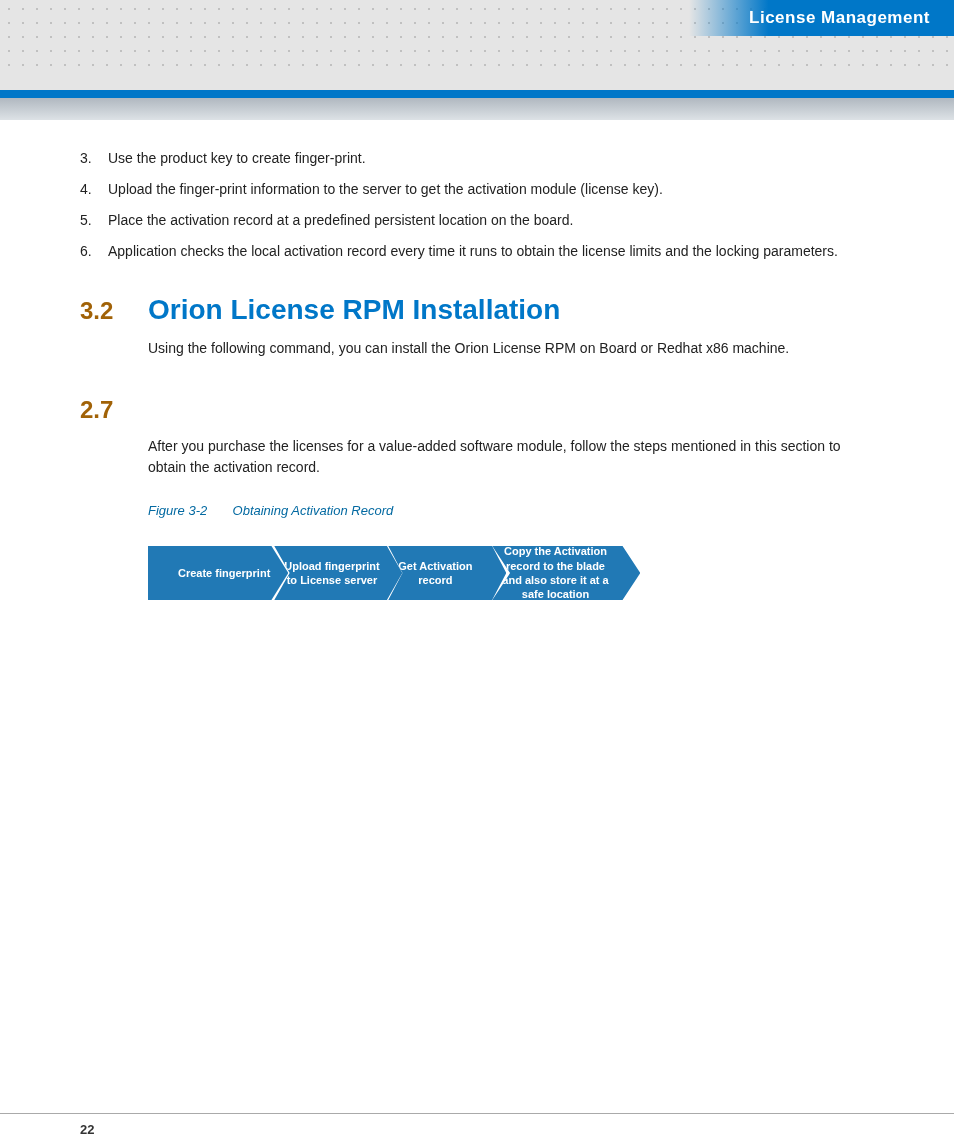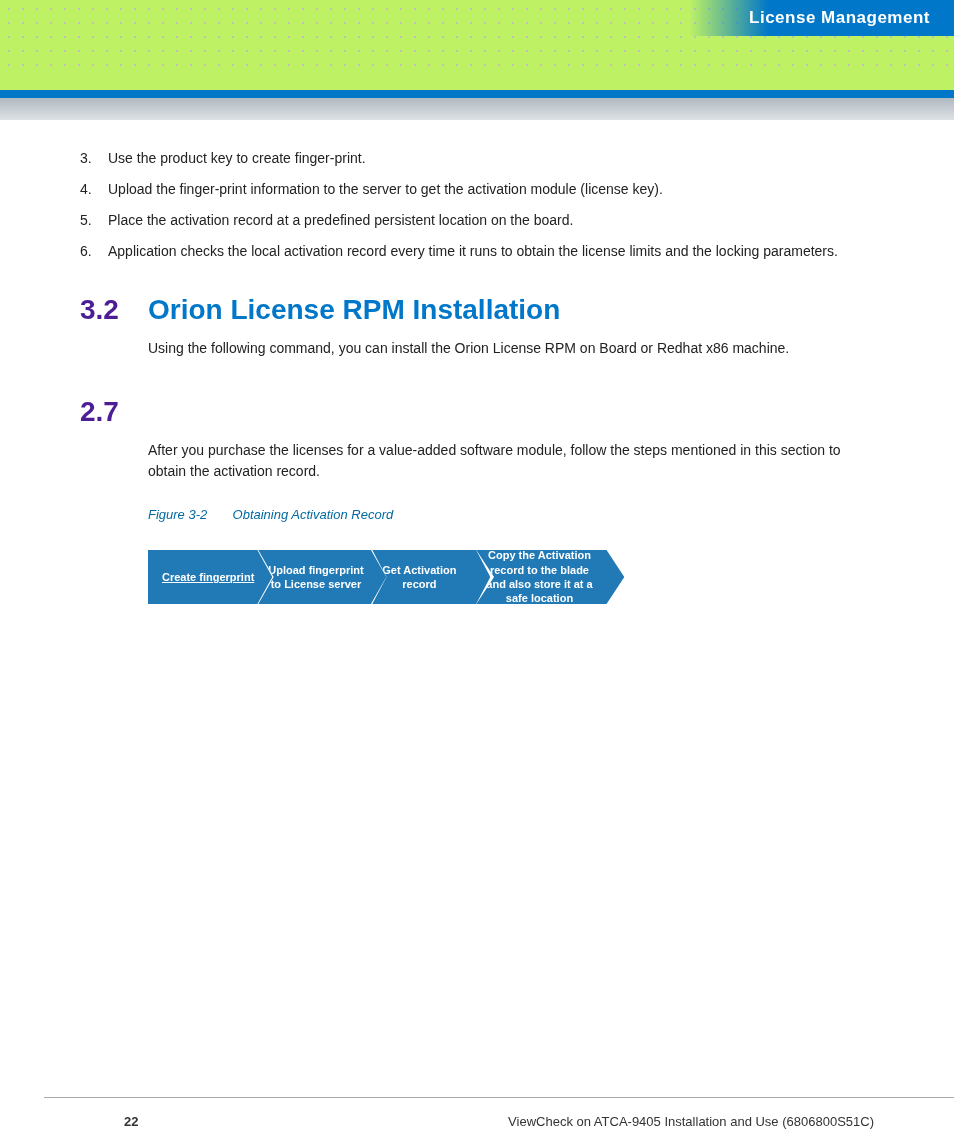--- a/index.html
+++ b/index.html
@@ -11,21 +11,21 @@
       font-family: 'Arial', 'Helvetica', sans-serif;
       font-size: 14px;
       color: #222;
       position: relative;
     }
 
     
     .header {
       position: relative;
       height: 90px;
-      background: #bef264;
+      background: #e5e5e5;
       overflow: hidden;
     }
 
     .dot-pattern {
       position: absolute;
       top: 0; left: 0; right: 0;
       height: 72px;
       background-image: radial-gradient(circle, #c0c0c0 1px, transparent 1px);
       background-size: 14px 14px;
       background-position: 2px 2px;
@@ -85,22 +85,22 @@
 
     
     .section-heading {
       display: flex;
       align-items: baseline;
       margin-bottom: 12px;
       margin-top: 10px;
     }
 
     .section-number {
-      color: #4c1d95;
-      font-size: 28px;
+      color: #a16207;
+      font-size: 24px;
       font-weight: bold;
       min-width: 68px;
     }
 
     .section-title {
       color: #0077c8;
       font-size: 28px;
       font-weight: bold;
     }
 
@@ -146,46 +146,44 @@
       color: #ffffff;
       font-size: 11px;
       font-weight: bold;
       text-align: center;
       padding: 6px 18px 6px 10px;
       clip-path: polygon(0% 0%, 88% 0%, 100% 50%, 88% 100%, 0% 100%, 12% 50%);
     }
 
     .arrow-step:first-child {
       clip-path: polygon(0% 0%, 88% 0%, 100% 50%, 88% 100%, 0% 100%);
-      padding-left: 14px;
-      text-decoration: underline;
+      padding-left: 30px;
     }
 
     .arrow-step-text {
       line-height: 1.3;
     }
 
     .arrow-step.step1 { min-width: 118px; }
     .arrow-step.step2 { min-width: 128px; margin-left: -14px; }
     .arrow-step.step3 { min-width: 118px; margin-left: -14px; }
     .arrow-step.step4 { min-width: 148px; margin-left: -14px; }
 
     
     .footer {
       position: absolute;
       bottom: 0;
       left: 0; right: 0;
       border-top: 1px solid #aaa;
-      padding: 16px 80px;
+      padding: 8px 80px;
       display: flex;
       justify-content: space-between;
       align-items: center;
       font-size: 13px;
       color: #333;
-      margin-left: 44px;
     }
 
     .footer-page {
       font-weight: bold;
     }
 
     .footer-doc {
       color: #333;
     }
   </style>
@@ -255,14 +253,13 @@
       <div class="arrow-step step4">
         <span class="arrow-step-text">Copy the Activation<br>record to the blade<br>and also store it at a<br>safe location</span>
       </div>
     </div>
   </div>
 
 </div>
 
 <div class="footer">
   <span class="footer-page">22</span>
-  <span class="footer-doc">ViewCheck on ATCA-9405 Installation and Use (6806800S51C)</span>
 </div>
 
 </body></html>

